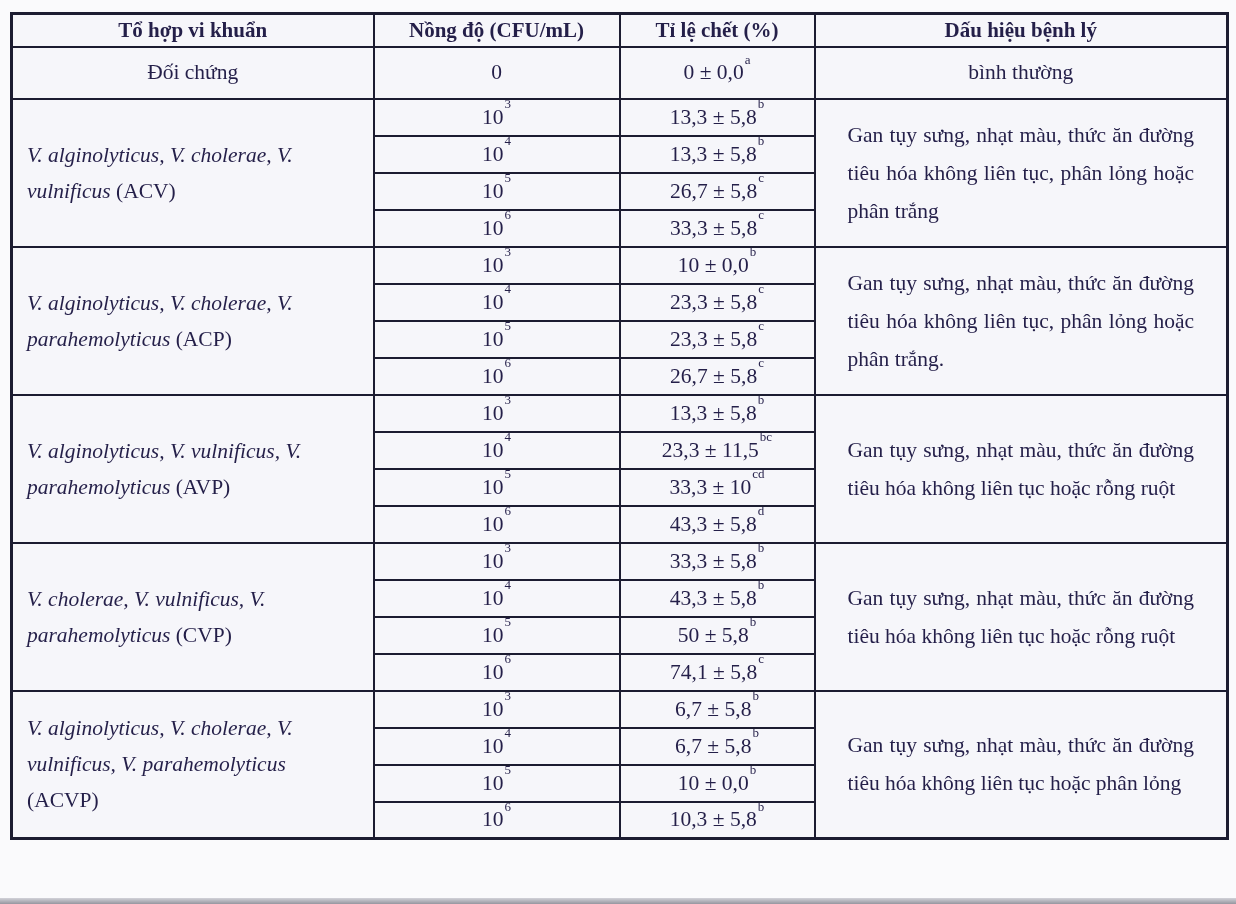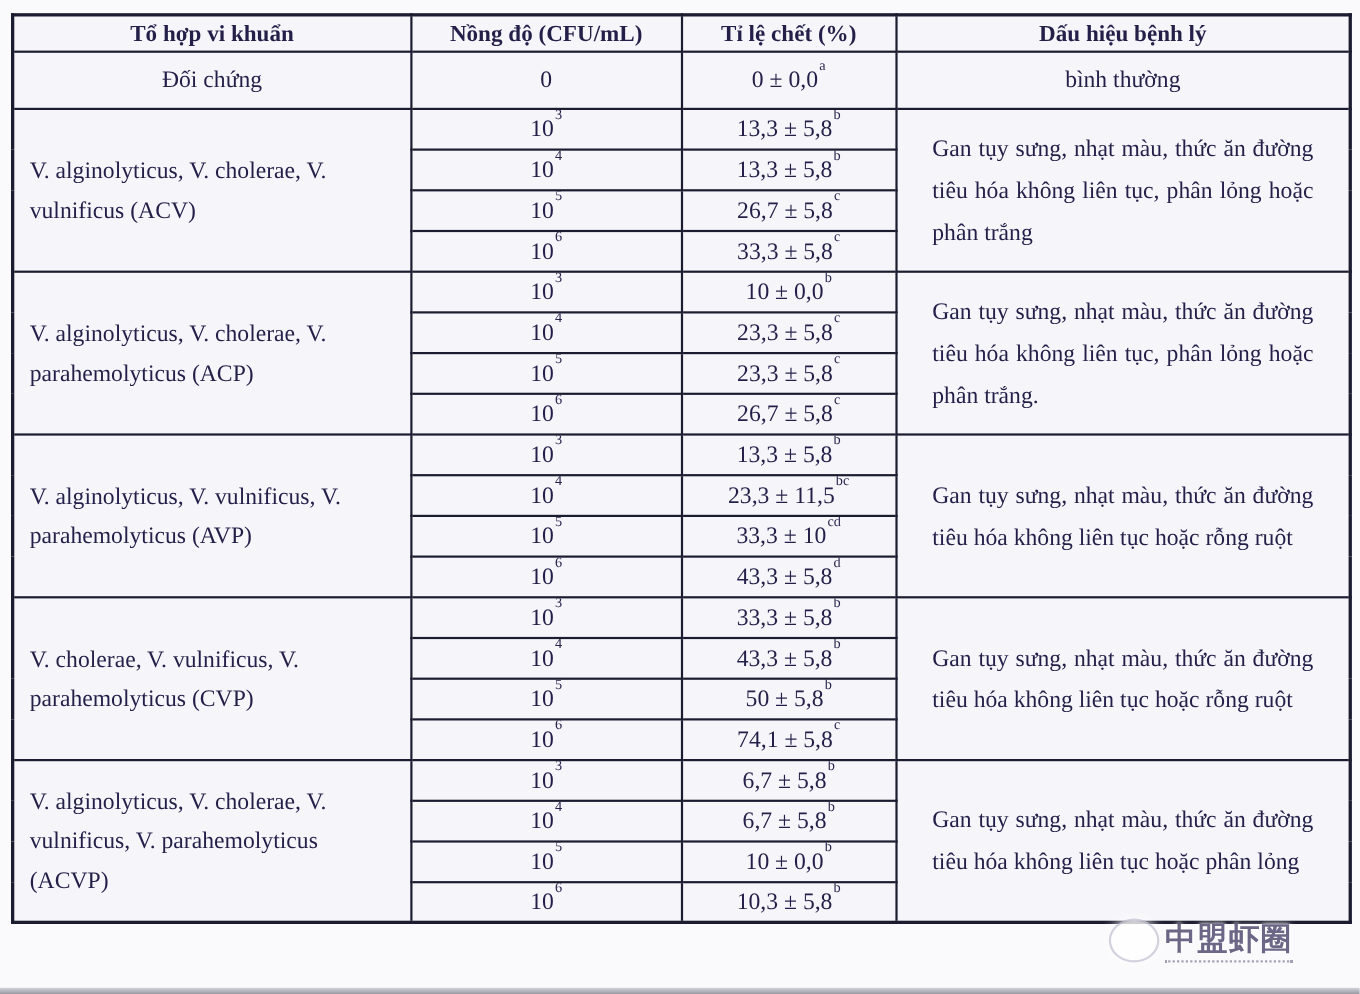--- a/index.html
+++ b/index.html
@@ -24,21 +24,21 @@
   }
   th,td{border:2px solid var(--border);overflow:hidden;}
   thead tr{height:33px;}
   th{font-size:21px;font-weight:bold;text-align:center;padding:2px 6px;}
   td{font-size:21.5px;text-align:center;padding:2px 6px;vertical-align:middle;}
   tr.data-row{height:37px;}
   tr.control-row{height:52px;}
   td.group-cell{
     text-align:left;padding:6px 10px 6px 14px;line-height:36px;font-size:21.5px;
   }
-  .sp-italic{}
+  .sp-italic{font-style:italic;}
   .sp-code{font-style:normal;}
   td.signs-cell{
     text-align:justify;padding:6px 32px;line-height:38px;font-size:21.5px;
   }
   td.signs-center{text-align:center;}
   sup.st{
     font-size:13px;line-height:0;position:relative;top:-7px;margin-left:1px;
   }
   .footnote{
     position:absolute;left:14px;top:822px;width:1198px;margin:0;
@@ -182,19 +182,15 @@
           <td><span>10 ± 0,0</span><sup class="st">b</sup></td>
         </tr>
         <tr class="data-row">
           <td><span>10</span><sup class="st">6</sup></td>
           <td><span>10,3 ± 5,8</span><sup class="st">b</sup></td>
         </tr>
       </tbody>
   </table>
 
 
-  <div class="watermark">
-    <span class="wm-circle"></span>
-    <span class="wm-text">中盟虾圈</span>
-  </div>
 
   <div class="bottom-bar"></div>
 </div>
 
 </body></html>

